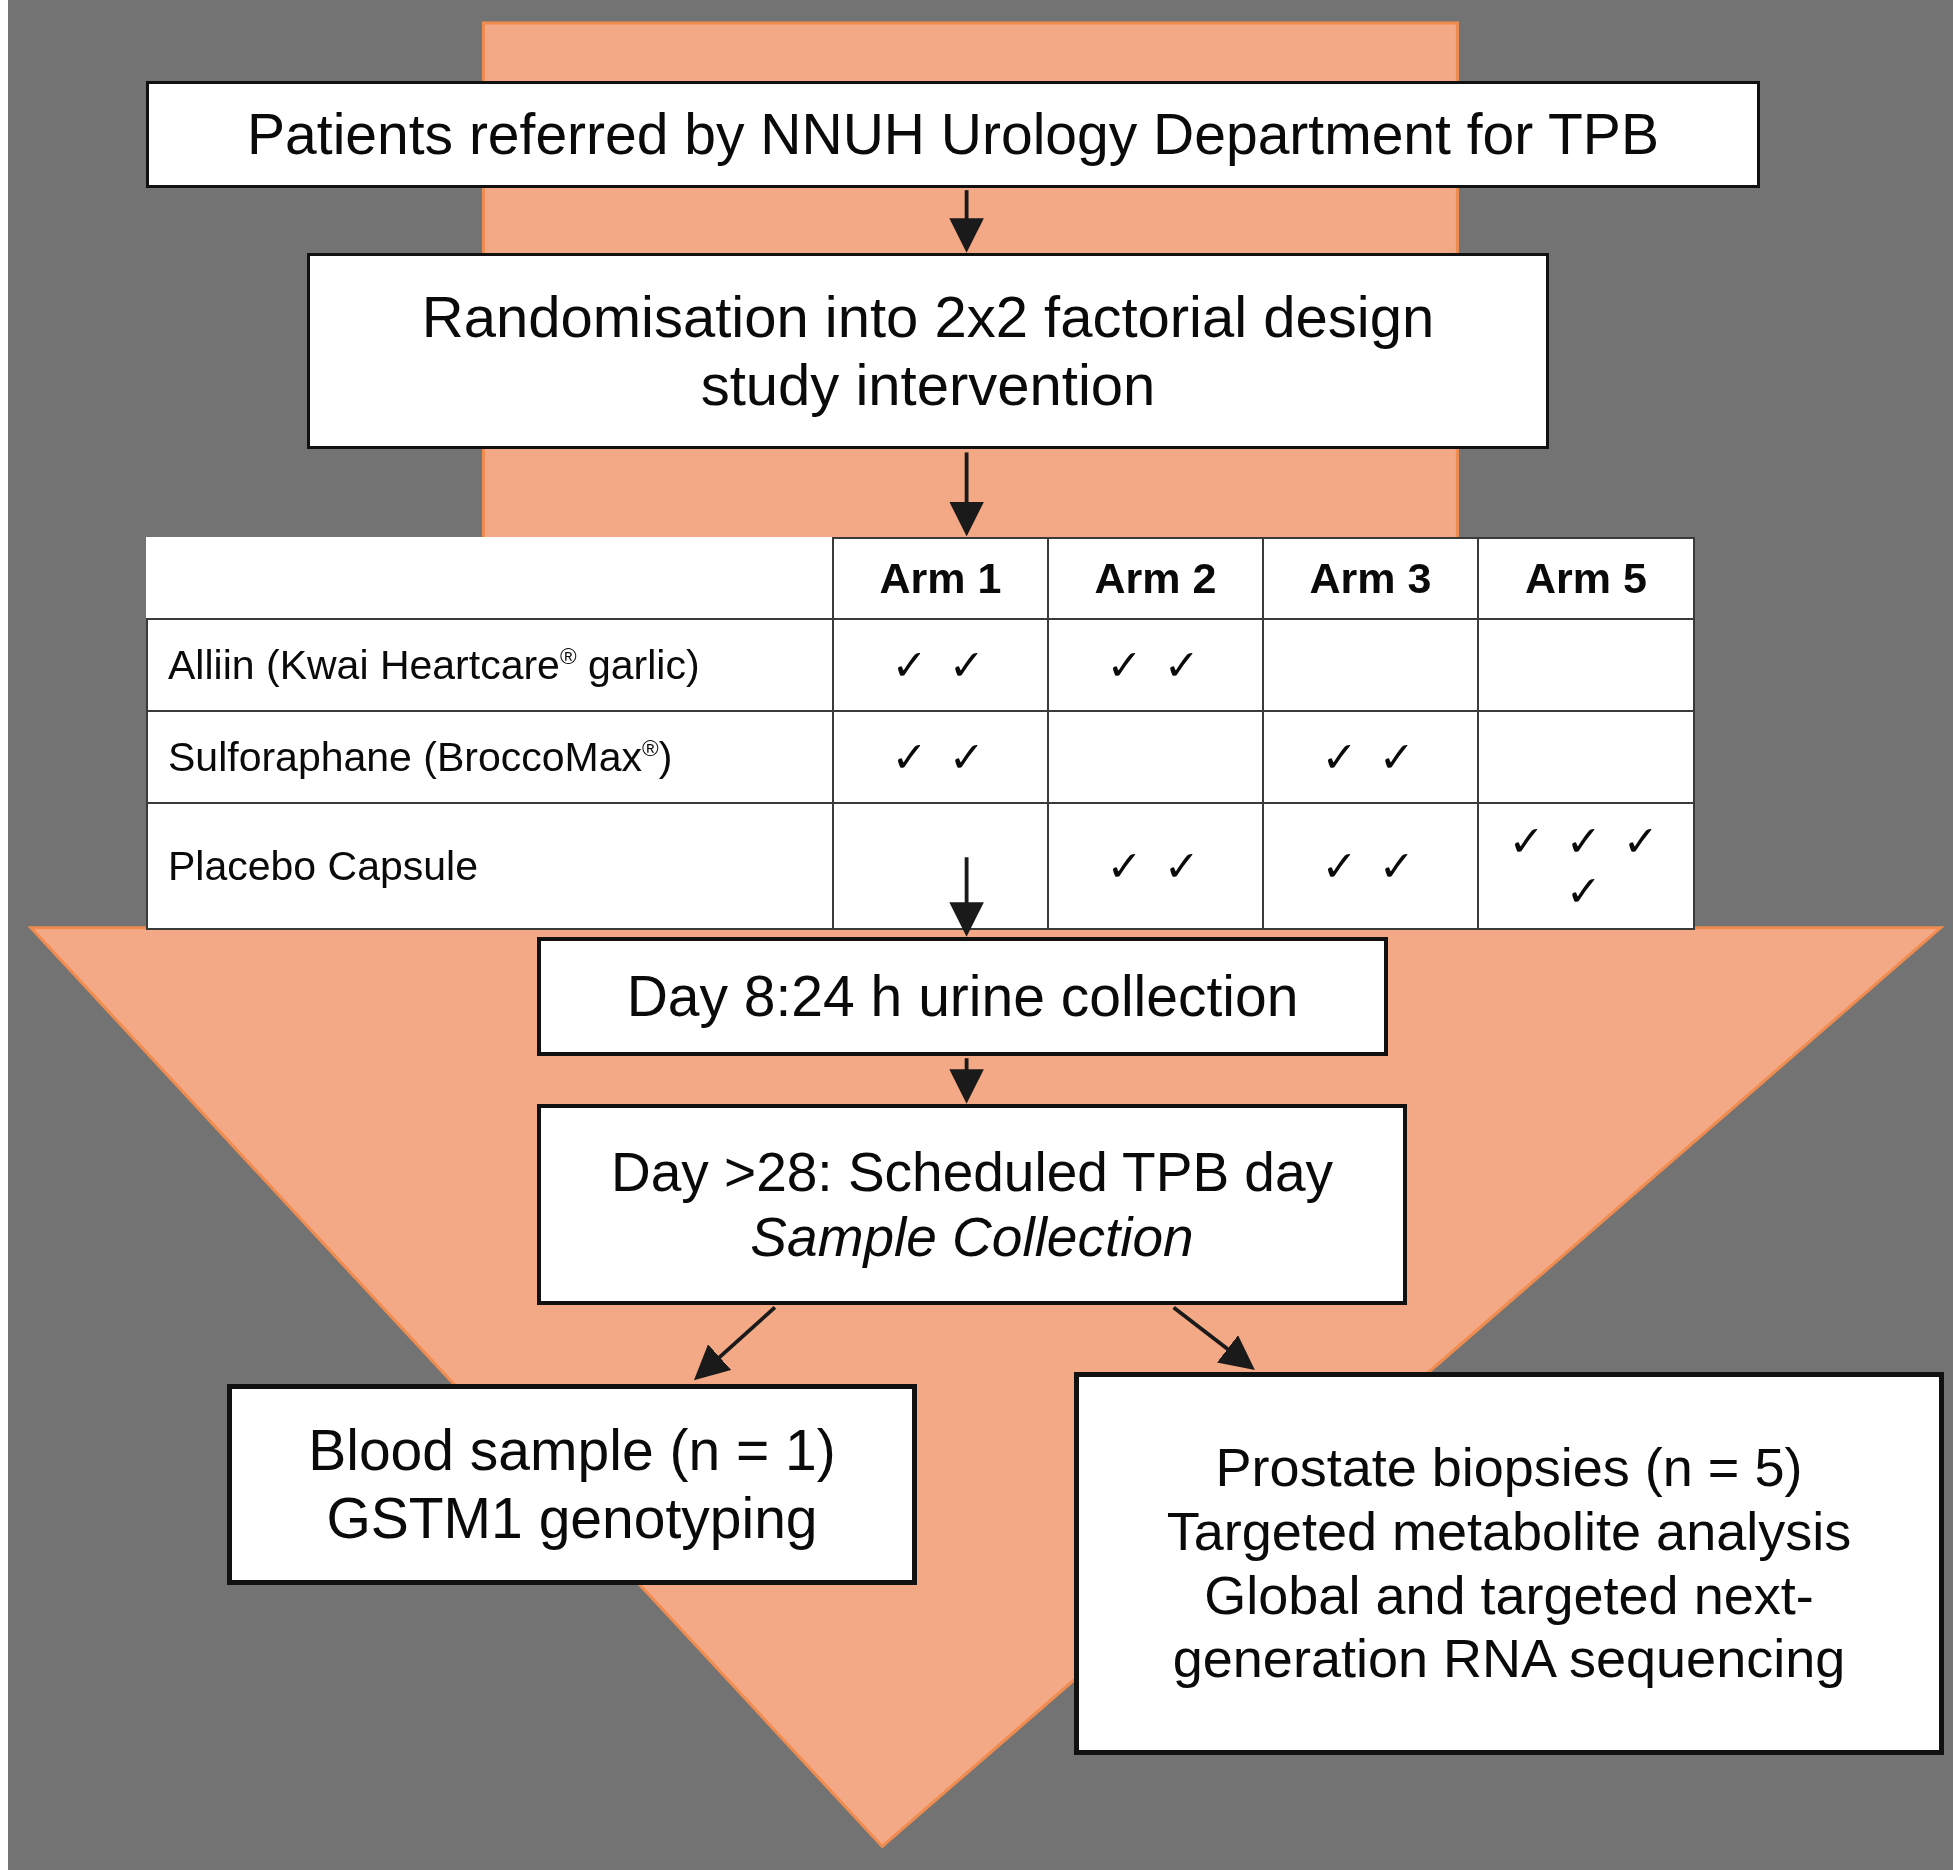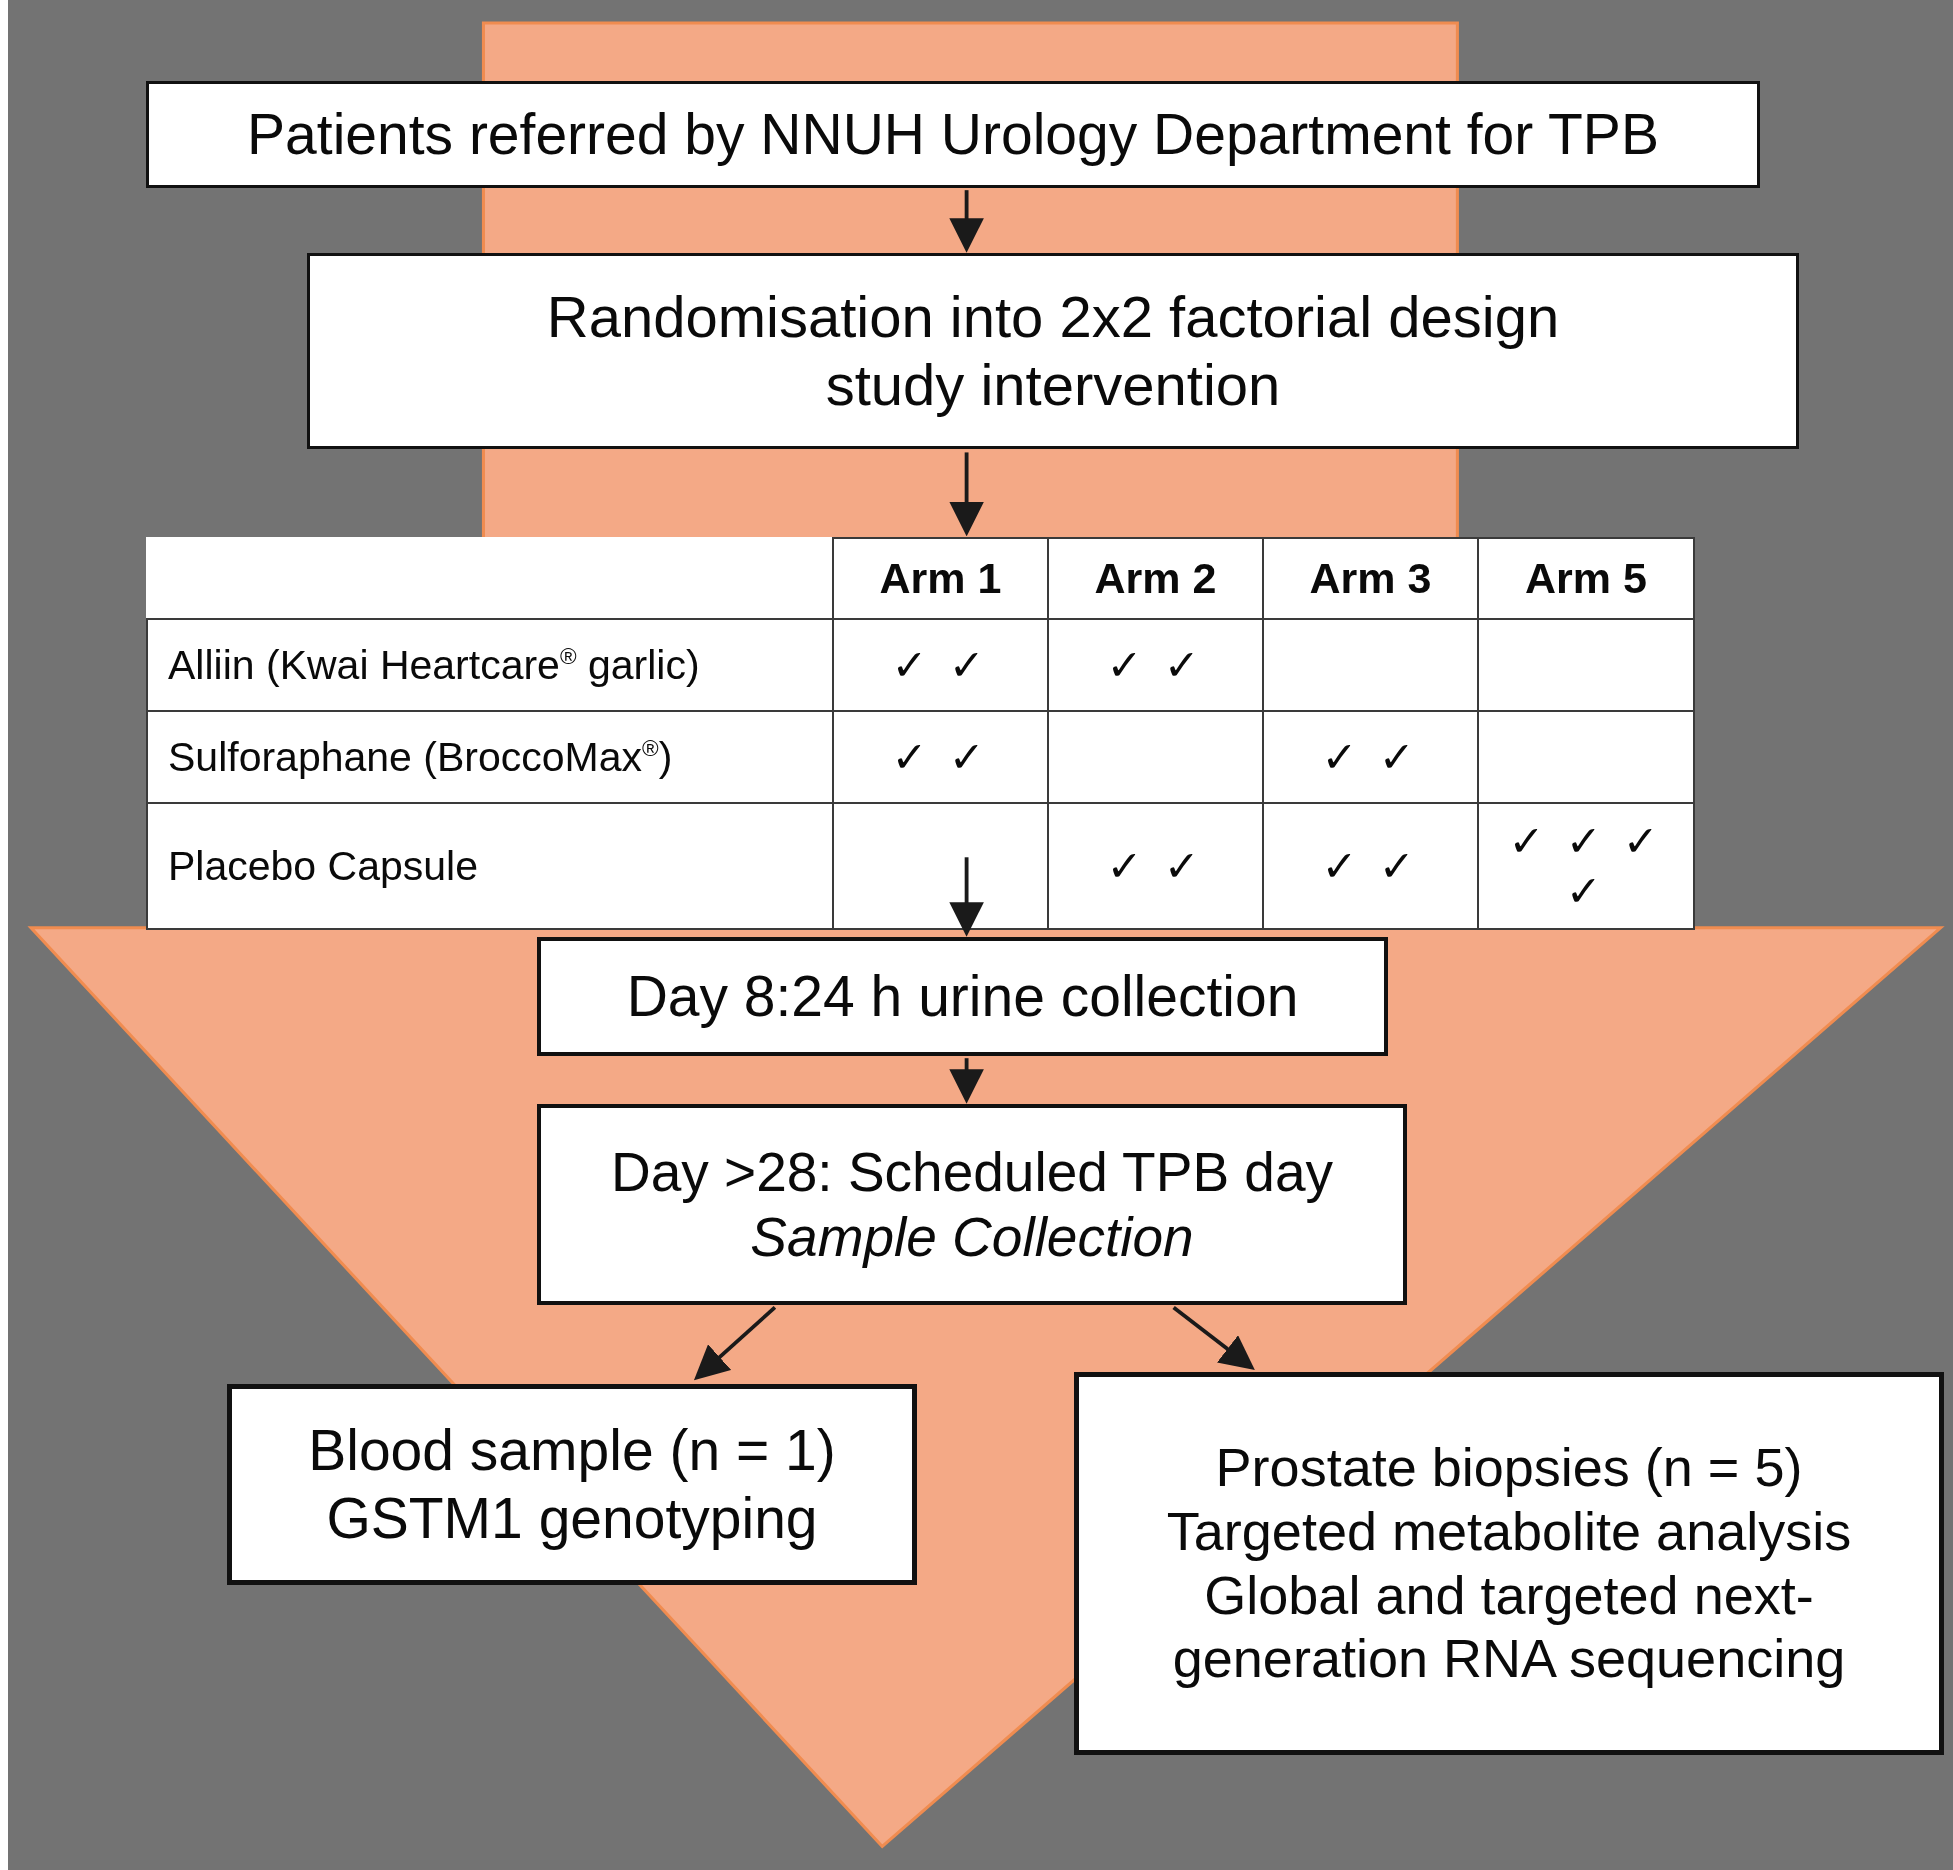--- a/index.html
+++ b/index.html
@@ -40,21 +40,21 @@
     line-height:1.18;
   }
   .box .line{display:block;width:100%;}
 
   #box-referral{
     left:138px; top:81px; width:1614px; height:107px;
     font-size:57px;
     border-width:3.1px;
   }
   #box-randomisation{
-    left:299px; top:253px; width:1492px; height:196px;
+    left:299px; top:253px; width:1242px; height:196px;
     font-size:58px;
     padding:3px 20px;
   }
   #box-day1{
     left:529px; top:937px; width:851px; height:119px;
     font-size:57px;
     border-width:4.6px;
   }
   #box-day28{
     left:529px; top:1104px; width:870px; height:201px;

